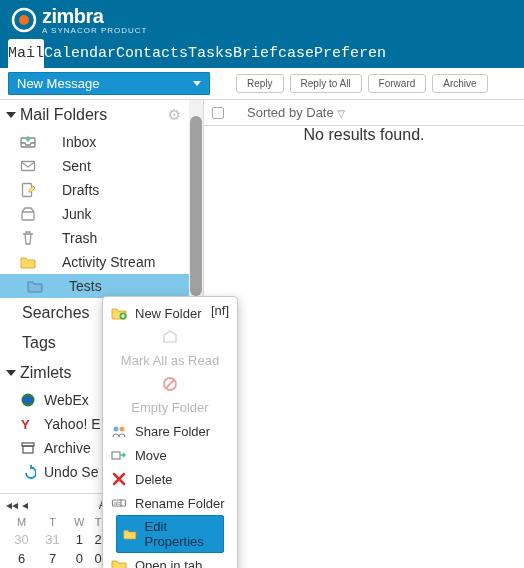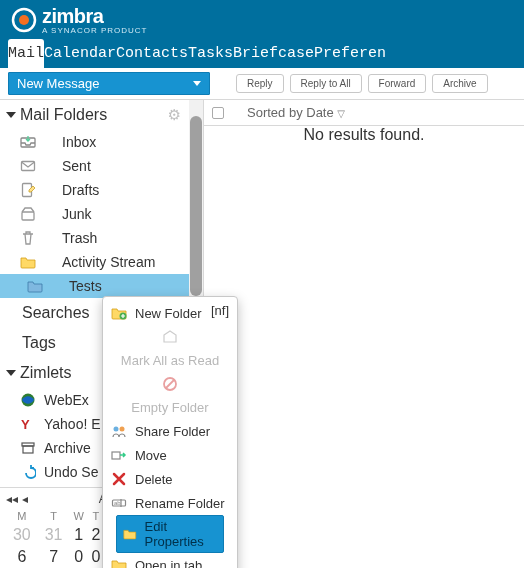--- a/index.html
+++ b/index.html
@@ -38,21 +38,21 @@
   .searches-hdr,.tags-hdr { padding: 6px 6px 6px 22px; font-size: 16px; cursor: pointer; }
 
   .zimlet { display: flex; align-items: center; padding: 4px 6px 4px 20px; gap: 8px; font-size: 14px; cursor: pointer; }
   .zimlet .ico { width: 16px; height: 16px; }
 
   .minical { border-top: 1px solid #d8d8d8; padding: 4px 6px 0 6px; font-size: 12px; background:#fff; position:absolute; bottom:0; left:0; right:0; }
   .minical-hdr { display: flex; align-items: center; justify-content: space-between; color:#444; }
   .navbtns { display:flex; gap:4px; }
   .minical table { width: 100%; border-collapse: collapse; text-align: center; margin-top: 2px; }
   .minical th { font-weight: 400; color: #888; font-size: 11px; padding: 2px 0; }
-  .minical td { font-size: 16px; padding: 2px 0; color: #333; text-align: center; }
+  .minical td { font-size: 13px; padding: 2px 0; color: #333; text-align: center; }
   .minical td.dim { color: #bbb; }
   .minical td.today { background: #1793d1; color: #fff; border-radius: 2px; }
 
   .content { flex: 1; position: relative; border-left: none; }
   .list-hdr { height: 26px; border-bottom: 1px solid #d8d8d8; display: flex; align-items: center; padding: 0 8px; gap: 23px; color: #666; font-size: 13px; }
   .cbox { width: 12px; height: 12px; border: 1px solid #aaa; border-radius: 2px; }
   .sort-caret { font-size: 10px; color: #888; }
   .empty { text-align: center; color: #333; font-size: 16px; }
 
   .ctxmenu { position: absolute; left: 102px; top: 296px; width: 136px; background: #fff; border: 1px solid #c8c8c8; border-radius: 4px; box-shadow: 0 4px 12px rgba(0,0,0,.25); padding: 4px 0; z-index: 50; }

